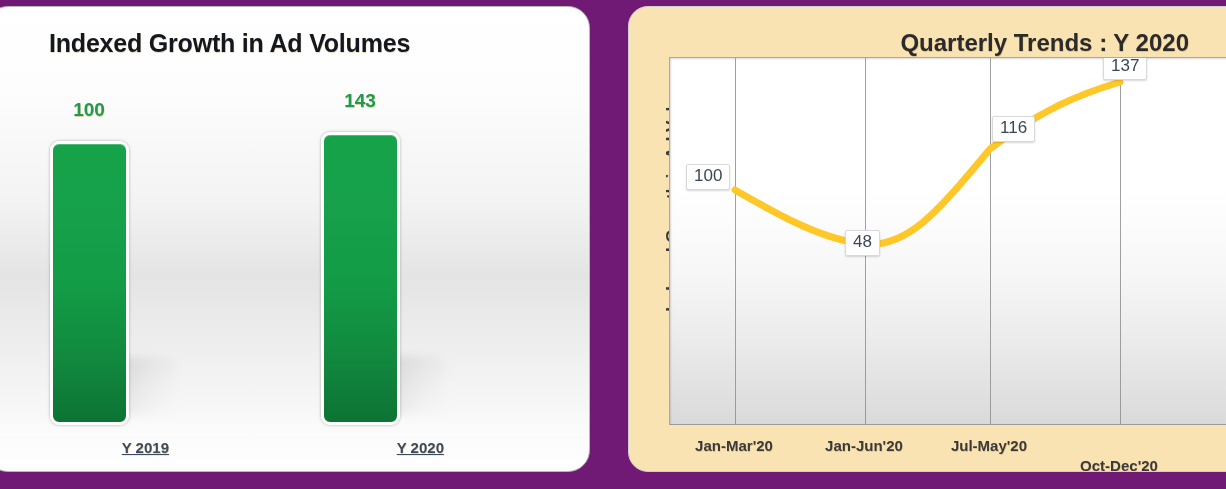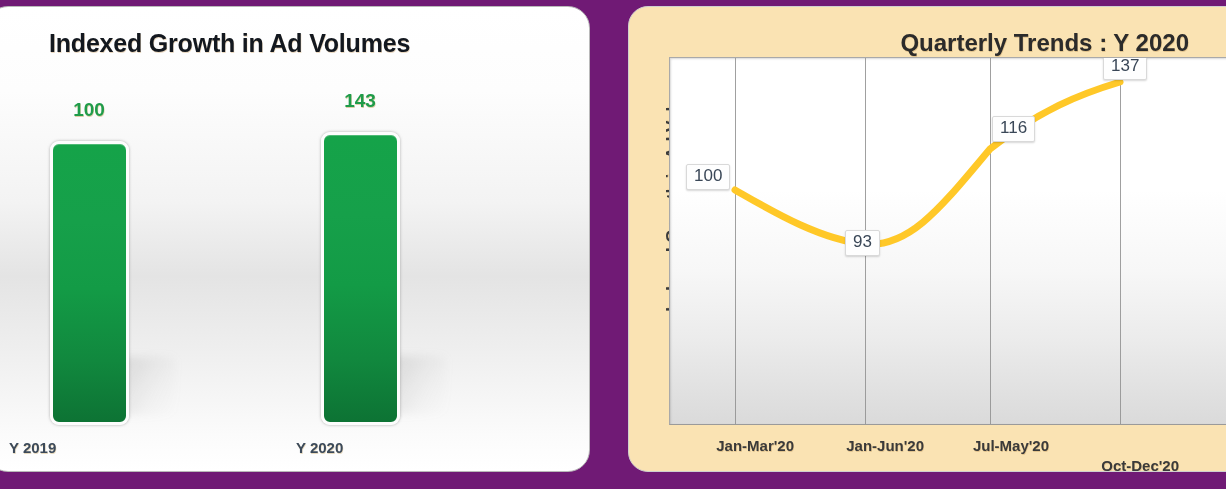--- a/index.html
+++ b/index.html
@@ -29,23 +29,24 @@
     filter:blur(4px);border-radius:4px;
   }
   .bar-rect{
     position:absolute;border-radius:9px;
     border:3px solid #fdfdfd;
     background:linear-gradient(to bottom,#15a349 0%,#16a04a 28%,#139b46 52%,#11883e 78%,#0d7334 100%);
     box-shadow:0 0 3px rgba(110,110,110,.55), inset 0 1px 0 rgba(255,255,255,.25);
     box-sizing:border-box;
   }
   .bar-cat{
-    position:absolute;width:100%;text-align:left;
+    position:absolute;width:100%;text-align:right;
     font-size:15px;font-weight:bold;color:#3c4a5a;
     text-shadow:0.5px 0.5px 0 rgba(190,150,70,.35);
+    text-decoration:underline;
   }
 
   
   #line-panel{
     position:absolute;left:628px;top:6px;width:620px;height:466px;
     border:1.5px solid #cfcfcf;border-radius:20px;
     background:#fae3b3;box-sizing:border-box;overflow:hidden;
   }
   #line-title{
     position:absolute;left:0;top:22px;width:560px;text-align:right;
@@ -69,21 +70,21 @@
   .gridline{position:absolute;top:0;bottom:0;width:1px;background:#8f8f8f;opacity:.85;}
   #plot svg{position:absolute;left:0;top:0;}
   .dl{
     position:absolute;background:#fefefe;border:1px solid #d9d9d9;
     font-size:17px;font-weight:normal;color:#3a4757;
     padding:2px 7px 3px 7px;border-radius:2px;
     box-shadow:0 1px 2px rgba(0,0,0,.16);
     white-space:nowrap;line-height:1.1;
   }
   .xcat{
-    position:absolute;text-align:right;
+    position:absolute;text-align:center;
     font-size:15px;font-weight:bold;color:#3a3a3a;white-space:nowrap;
     text-shadow:0.5px 0.5px 0 rgba(170,120,50,.28);
   }
 </style>
 </head>
 <body>
 
 <div id="root">
 
   <div id="bar-panel">
@@ -94,21 +95,21 @@
       <div class="bar-value" style="top:0;left:0;">100</div>
       <div class="bar-shadow" style="left:80px;top:258px;width:86px;height:58px;"></div>
       <div class="bar-rect" style="left:41px;top:42px;width:79px;height:284px;"></div>
       <div class="bar-cat" style="top:340px;left:0;">Y 2019</div>
     </div>
 
     <div class="bar-group" style="left:293px;top:83px;width:160px;height:370px;">
       <div class="bar-value" style="top:0;left:0;">143</div>
       <div class="bar-shadow" style="left:80px;top:266px;width:86px;height:58px;"></div>
       <div class="bar-rect" style="left:41px;top:42px;width:79px;height:293px;"></div>
-      <div class="bar-cat" style="top:349px;left:16px;">Y 2020</div>
+      <div class="bar-cat" style="top:349px;left:4px;">Y 2020</div>
     </div>
   </div>
 
   <div id="line-panel">
 
     <div id="line-title">Quarterly Trends : Y 2020</div>
 
     <div id="y-axis-label">Indexed Growth in Ad Volumes</div>
 
     <div id="plot">
@@ -116,21 +117,21 @@
       <div class="gridline" style="left:65px;"></div>
       <div class="gridline" style="left:195px;"></div>
       <div class="gridline" style="left:320px;"></div>
       <div class="gridline" style="left:450px;"></div>
 
       <svg width="580" height="368">
         <path d="M 65 132 C 100 152 150 182 195 186 C 240 190 272 148 320 91 C 370 52 410 36 450 24" fill="none" stroke="#FFC828" stroke-width="7" stroke-linecap="round" stroke-linejoin="round"></path>
       </svg>
 
       <div class="dl" style="left:16px;top:106px;">100</div>
-      <div class="dl" style="left:175px;top:172px;">93</div>
+      <div class="dl" style="left:175px;top:172px;">48</div>
       <div class="dl" style="left:298px;top:58px;margin-left:24px;">116</div>
       <div class="dl" style="left:433px;top:-4px;">137</div>
     </div>
 
     <div class="xcat" style="left:45px;top:430px;width:120px;">Jan-Mar'20</div>
     <div class="xcat" style="left:175px;top:430px;width:120px;">Jan-Jun'20</div>
     <div class="xcat" style="left:300px;top:430px;width:120px;">Jul-May'20</div>
     <div class="xcat" style="left:430px;top:430px;width:120px;margin-top:20px;">Oct-Dec'20</div>
   </div>
 

